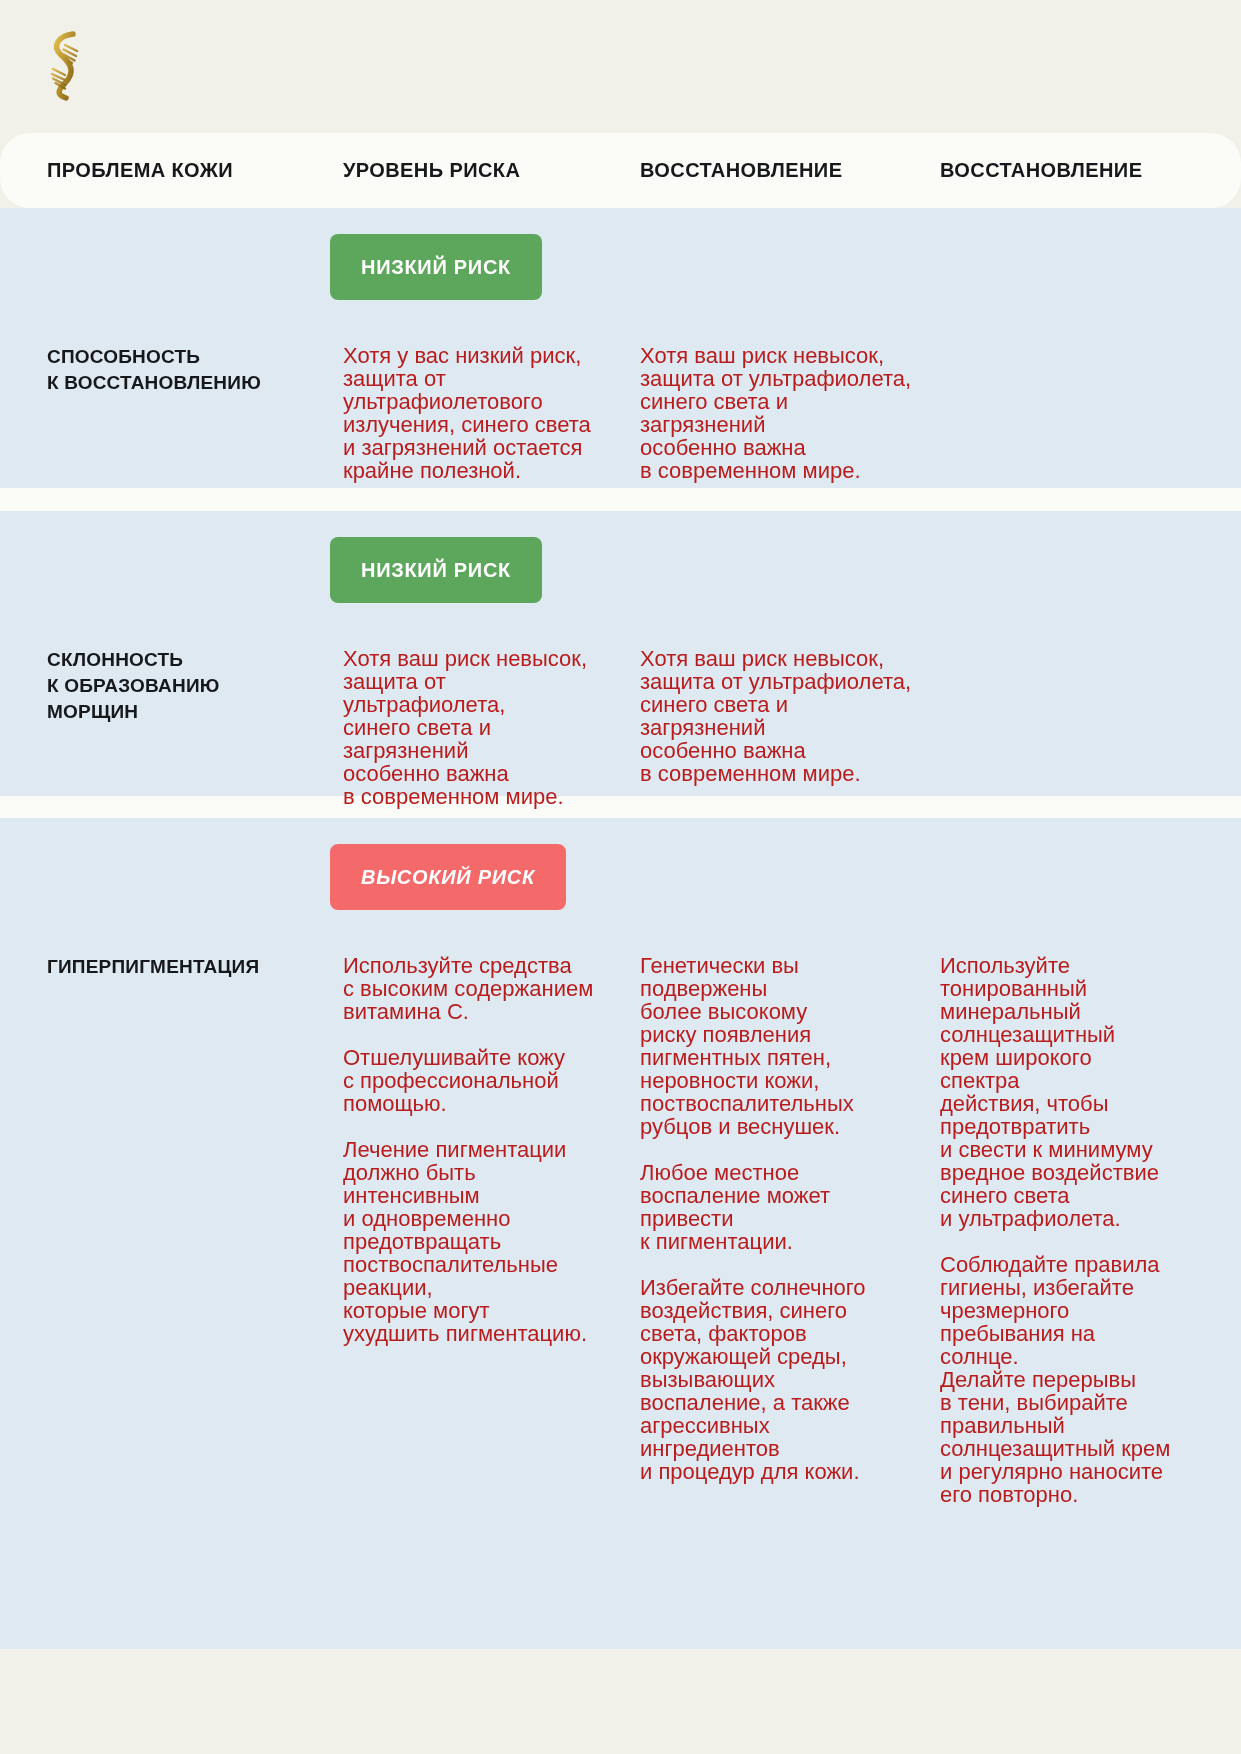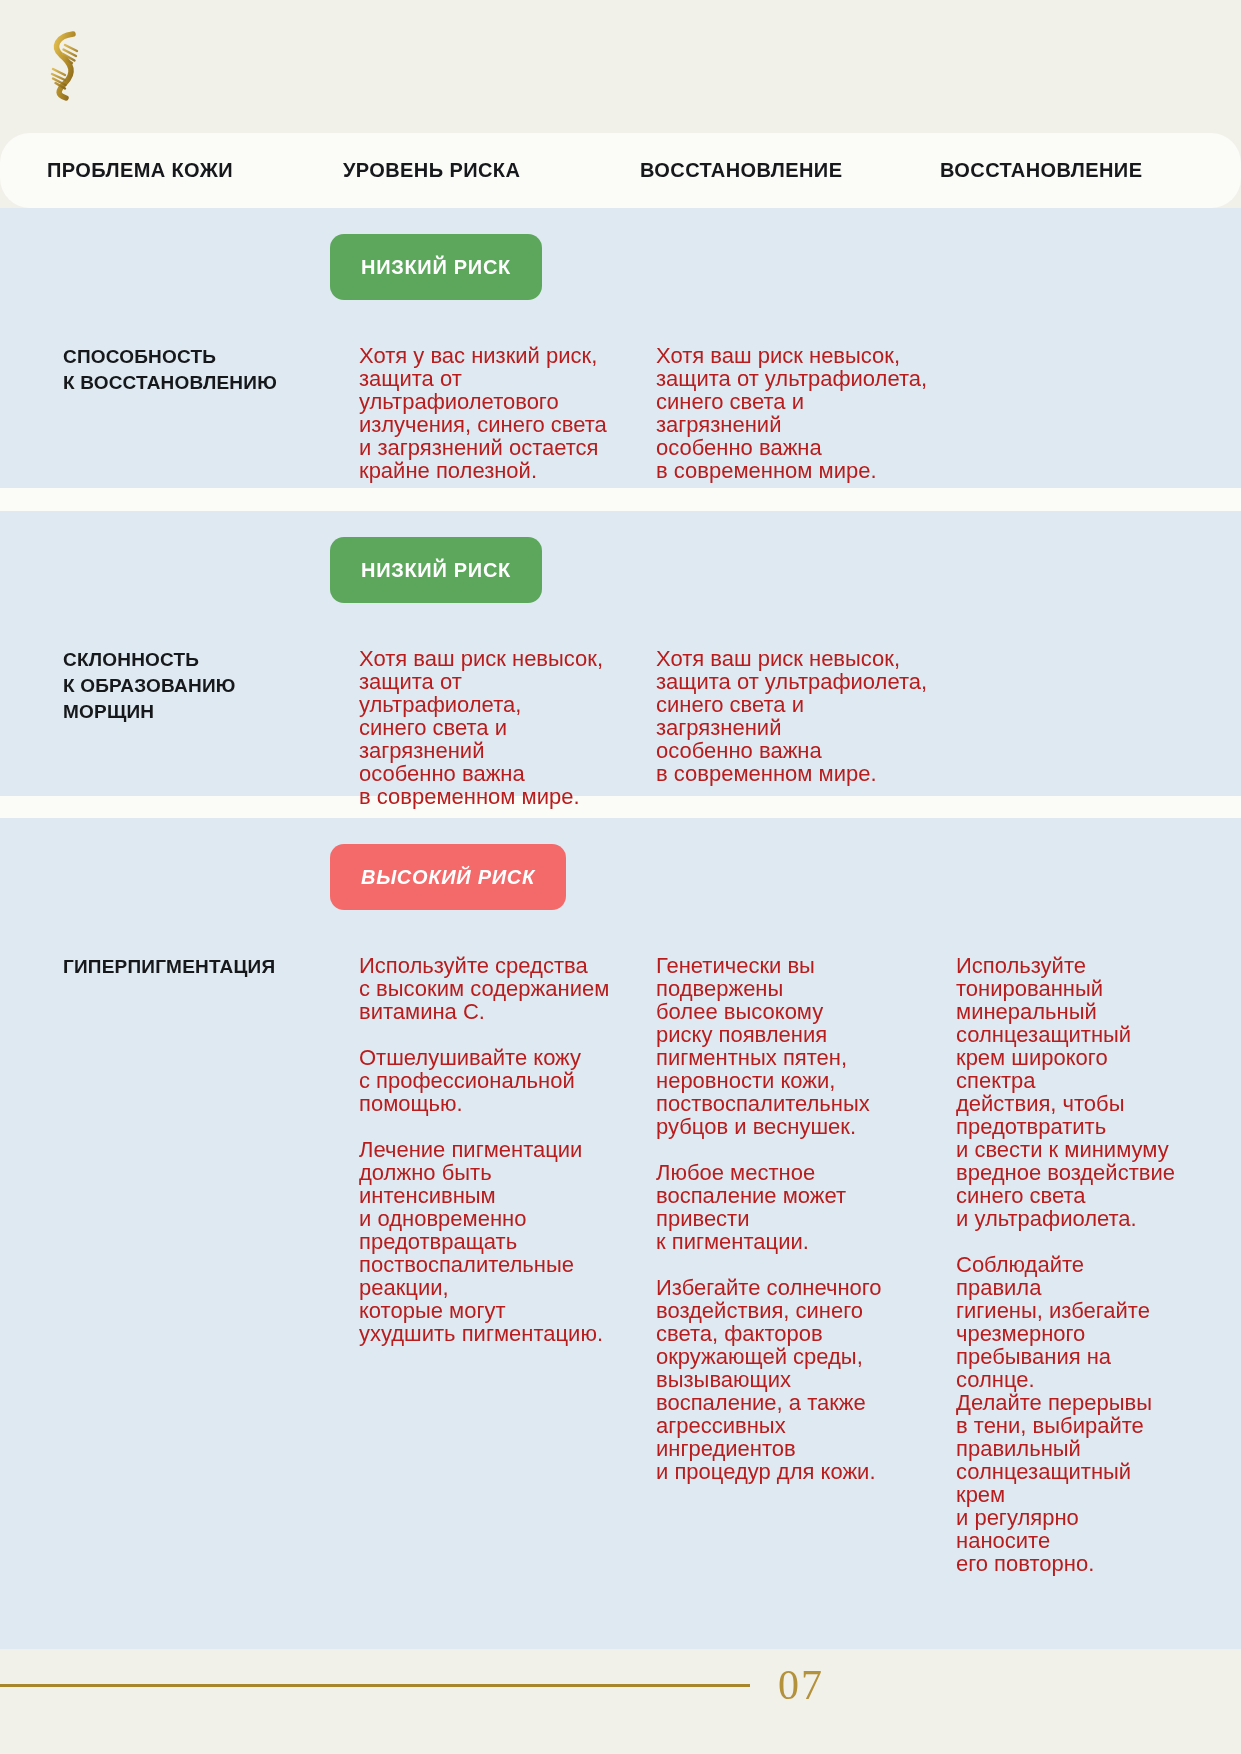--- a/index.html
+++ b/index.html
@@ -46,32 +46,31 @@
     grid-template-columns:296px 297px 300px 1fr;
     margin-bottom:44px;
   }
   .badge {
     grid-column:2;
     justify-self:start;
     margin-left:-13px;
     display:inline-block;
     height:66px; line-height:66px;
     padding:0 31px;
-    border-radius:14px;
+    border-radius:8px;
     font-size:20px; font-weight:bold; color:#ffffff;
     letter-spacing:0.7px; white-space:nowrap;
   }
   .badge.low  { background:#5CA75C; }
   .badge.high { background:#F46A6B;font-style:italic; }
 
   .content-grid {
     display:grid;
     grid-template-columns:296px 297px 300px 1fr;
     align-items:start;
-    margin-left:16px;
   }
   .problem-title {
     font-size:19px; font-weight:bold; color:#16181B;
     line-height:26px; letter-spacing:0.2px;
     white-space:pre-line;
     padding-right:30px;
   }
   .cell-text {
     font-size:22px; color:#b91c1c;
     line-height:23px;
@@ -230,20 +229,14 @@
 пребывания на солнце.
 Делайте перерывы
 в тени, выбирайте
 правильный
 солнцезащитный крем
 и регулярно наносите
 его повторно.</div>
     </div>
   </section>
 
-  <div class="footer">
-    <div class="footer-row">
-      <div class="gold-rule"></div>
-      <div class="page-number">07</div>
-    </div>
-  </div>
 
 </div>
 
 </body></html>

